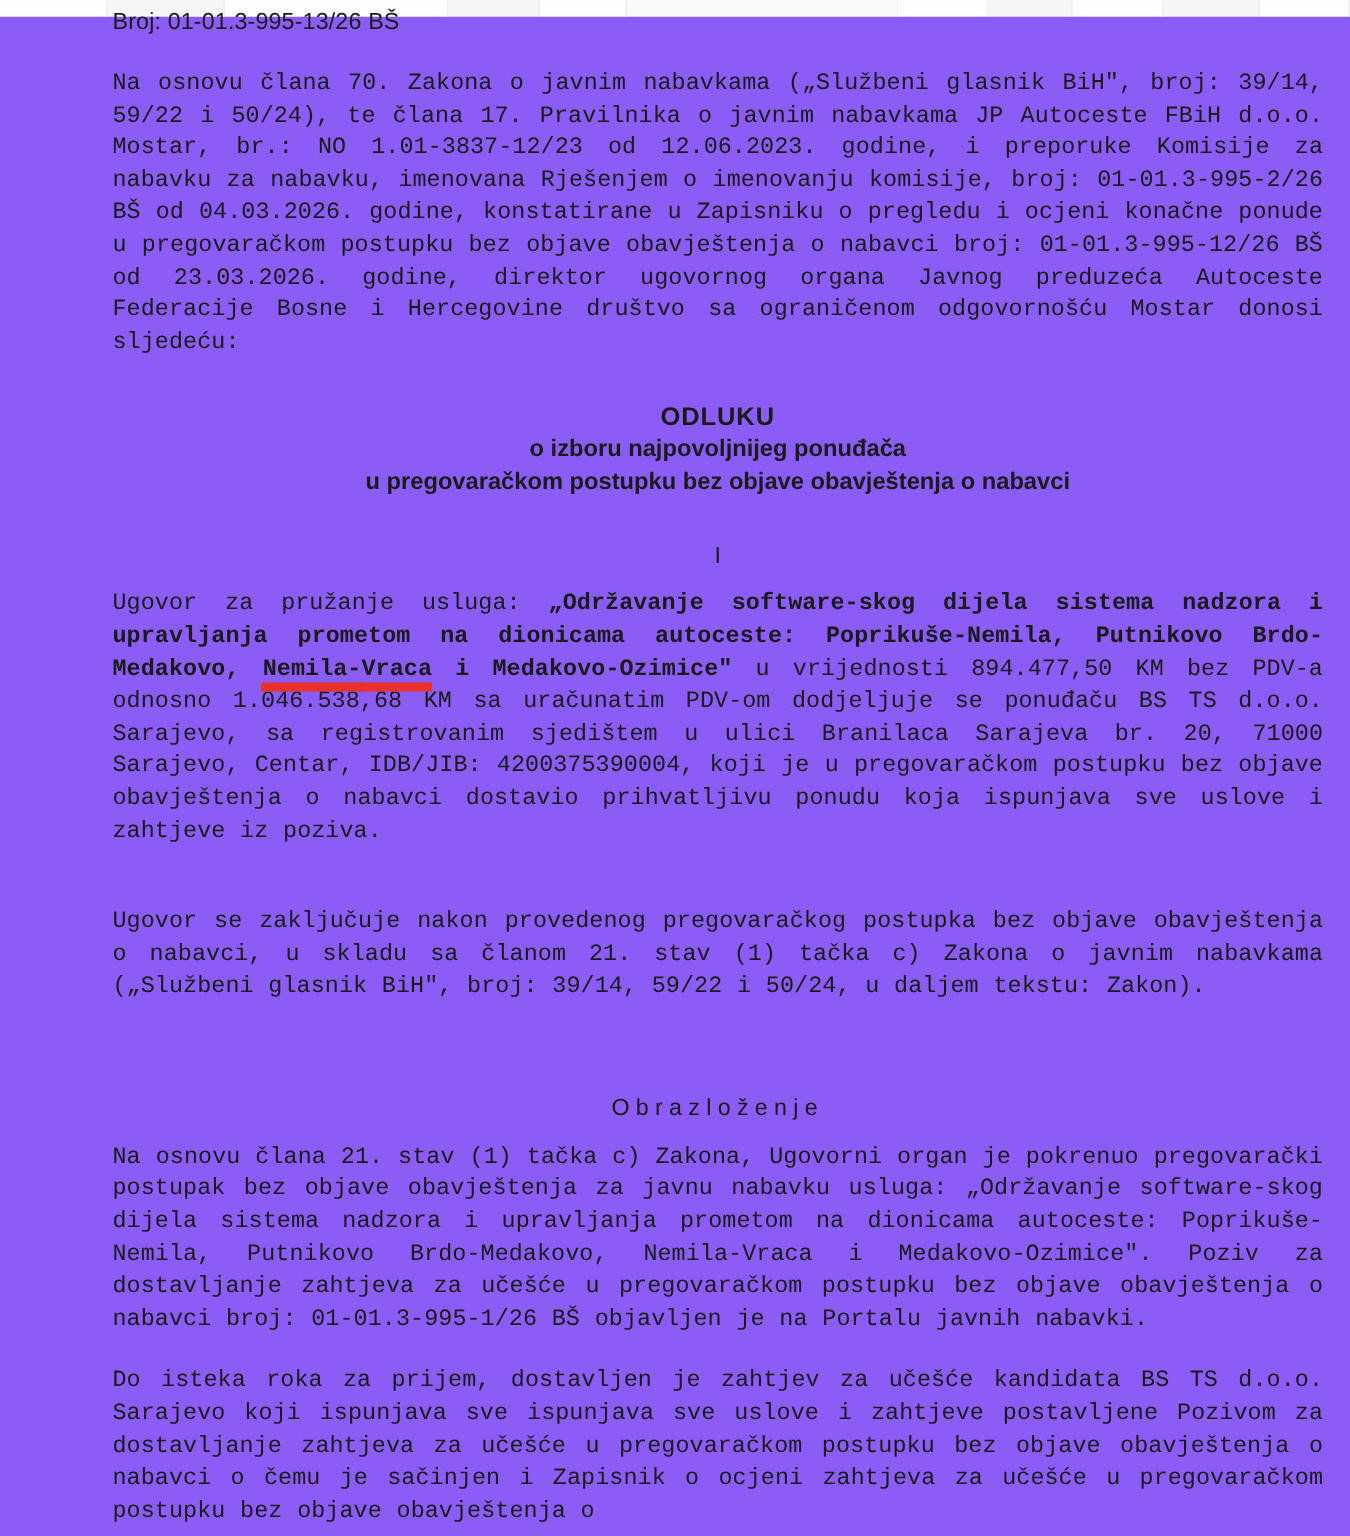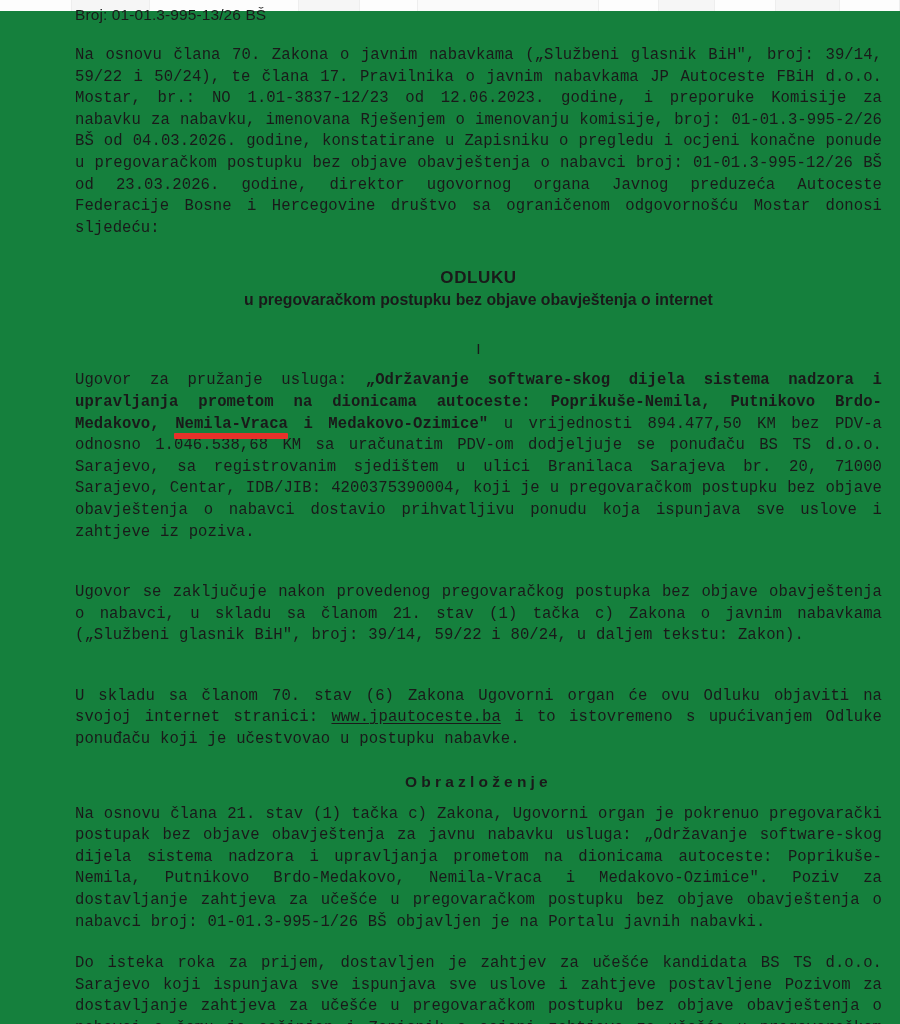--- a/index.html
+++ b/index.html
@@ -10,21 +10,21 @@
   }
   body {
     font-family: "Liberation Sans", "DejaVu Sans", sans-serif;
     color: #1a1a1a;
     -webkit-font-smoothing: antialiased;
   }
   .page {
     position: relative;
     width: 900px;
     height: 1024px;
-    background: #15803d;
+    background: #8b5cf6;
     overflow: hidden;
     box-sizing: border-box;
   }
 
   
   .top-strip {
     position: absolute;
     top: 0; left: 0;
     width: 900px;
     height: 11px;
@@ -88,21 +88,21 @@
   .roman {
     text-align: center;
     font-size: 15.5px;
     line-height: 20px;
     font-weight: normal;
   }
 
   
   .obraz {
     text-align: center;
-    font-weight: bold;
+    font-weight: normal;
     font-size: 15.5px;
     letter-spacing: 4.2px;
     line-height: 22px;
   }
 
   
   .b { font-weight: bold; }
   .link {
     text-decoration: underline;
     text-underline-offset: 2px;
@@ -155,42 +155,40 @@
     </div>
 
     <div class="gap-md"></div>
 
     <p class="body">Na osnovu člana 70. Zakona o javnim nabavkama („Službeni glasnik BiH", broj: 39/14, 59/22 i 50/24), te člana 17. Pravilnika o javnim nabavkama JP Autoceste FBiH d.o.o. Mostar, br.: NO 1.01-3837-12/23 od 12.06.2023. godine, i preporuke Komisije za nabavku za nabavku, imenovana Rješenjem o imenovanju komisije, broj: 01-01.3-995-2/26 BŠ od 04.03.2026. godine, konstatirane u Zapisniku o pregledu i ocjeni konačne ponude u pregovaračkom postupku bez objave obavještenja o nabavci broj: 01-01.3-995-12/26 BŠ od 23.03.2026. godine, direktor ugovornog organa Javnog preduzeća Autoceste Federacije Bosne i Hercegovine društvo sa ograničenom odgovornošću Mostar donosi sljedeću:</p>
 
     <div class="gap-lg"></div>
 
     <div class="title-block">
       <div class="t1">ODLUKU</div>
-      <div class="t3">u pregovaračkom postupku bez objave obavještenja o internet</div>
+      <div class="t2">o izboru najpovoljnijeg ponuđača</div>
+      <div class="t3">u pregovaračkom postupku bez objave obavještenja o nabavci</div>
     </div>
 
     <div class="gap-lg"></div>
 
     <div class="roman">I</div>
     <div class="gap-sm"></div>
     <p class="body">
       <span>Ugovor za pružanje usluga: </span><span class="b">„Održavanje software-skog dijela sistema nadzora i  upravljanja prometom na dionicama autoceste: Poprikuše-Nemila, Putnikovo Brdo-Medakovo, </span><span class="b redmark">Nemila-</span><span class="b redmark start">Vraca</span><span class="b"> i Medakovo-Ozimice"</span><span> u vrijednosti 894.477,50 KM bez PDV-a odnosno 1.046.538,68 KM sa uračunatim PDV-om dodjeljuje se ponuđaču BS TS d.o.o. Sarajevo, sa registrovanim sjedištem u ulici Branilaca Sarajeva br. 20, 71000 Sarajevo, Centar, IDB/JIB: 4200375390004, koji je u pregovaračkom postupku bez objave obavještenja o nabavci dostavio prihvatljivu ponudu koja ispunjava sve uslove i zahtjeve iz poziva.</span>
     </p>
 
     <div class="gap-lg"></div>
 
     <div class="gap-sm"></div>
-    <p class="body">Ugovor se zaključuje nakon provedenog pregovaračkog postupka bez objave obavještenja o nabavci, u skladu sa članom 21. stav (1) tačka c) Zakona o javnim nabavkama („Službeni glasnik BiH", broj: 39/14, 59/22 i 80/24, u daljem tekstu: Zakon).</p>
+    <p class="body">Ugovor se zaključuje nakon provedenog pregovaračkog postupka bez objave obavještenja o nabavci, u skladu sa članom 21. stav (1) tačka c) Zakona o javnim nabavkama („Službeni glasnik BiH", broj: 39/14, 59/22 i 50/24, u daljem tekstu: Zakon).</p>
 
     <div class="gap-lg"></div>
 
     <div class="gap-sm"></div>
-    <p class="body">
-      <span>U skladu sa članom 70. stav (6) Zakona Ugovorni organ će ovu Odluku objaviti na svojoj internet stranici: </span><a class="link" href="#">www.jpautoceste.ba</a><span> i to istovremeno s upućivanjem Odluke ponuđaču koji je učestvovao u postupku nabavke.</span>
-    </p>
 
     <div class="gap-md"></div>
 
     <div class="obraz">Obrazloženje</div>
     <div class="gap-sm"></div>
     <p class="body">Na osnovu člana 21. stav (1) tačka c) Zakona, Ugovorni organ je pokrenuo pregovarački postupak bez objave obavještenja za javnu nabavku usluga: „Održavanje software-skog dijela sistema nadzora i  upravljanja prometom na dionicama autoceste: Poprikuše-Nemila, Putnikovo Brdo-Medakovo, Nemila-Vraca i Medakovo-Ozimice". Poziv za dostavljanje zahtjeva za učešće u pregovaračkom postupku bez objave obavještenja o nabavci broj: 01-01.3-995-1/26 BŠ objavljen je na Portalu javnih nabavki.</p>
 
     <div class="gap-md"></div>
 
     <p class="body">Do isteka roka za prijem, dostavljen je zahtjev za učešće kandidata BS TS d.o.o. Sarajevo koji ispunjava sve ispunjava sve uslove i zahtjeve postavljene Pozivom za dostavljanje zahtjeva za učešće u pregovaračkom postupku bez objave obavještenja o nabavci o čemu je sačinjen i Zapisnik o ocjeni zahtjeva za učešće u pregovaračkom postupku bez objave obavještenja o</p>

